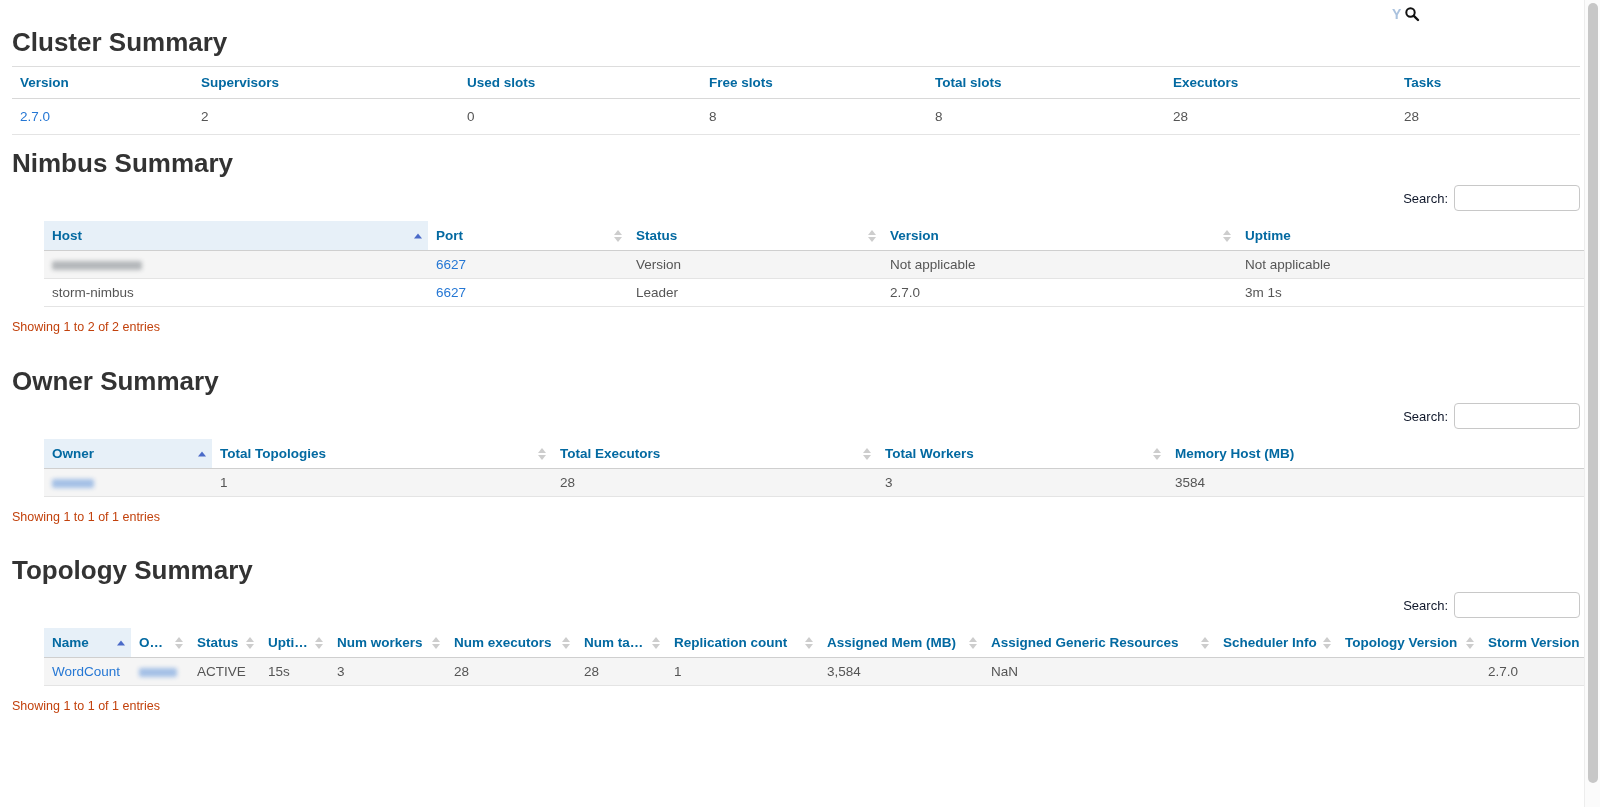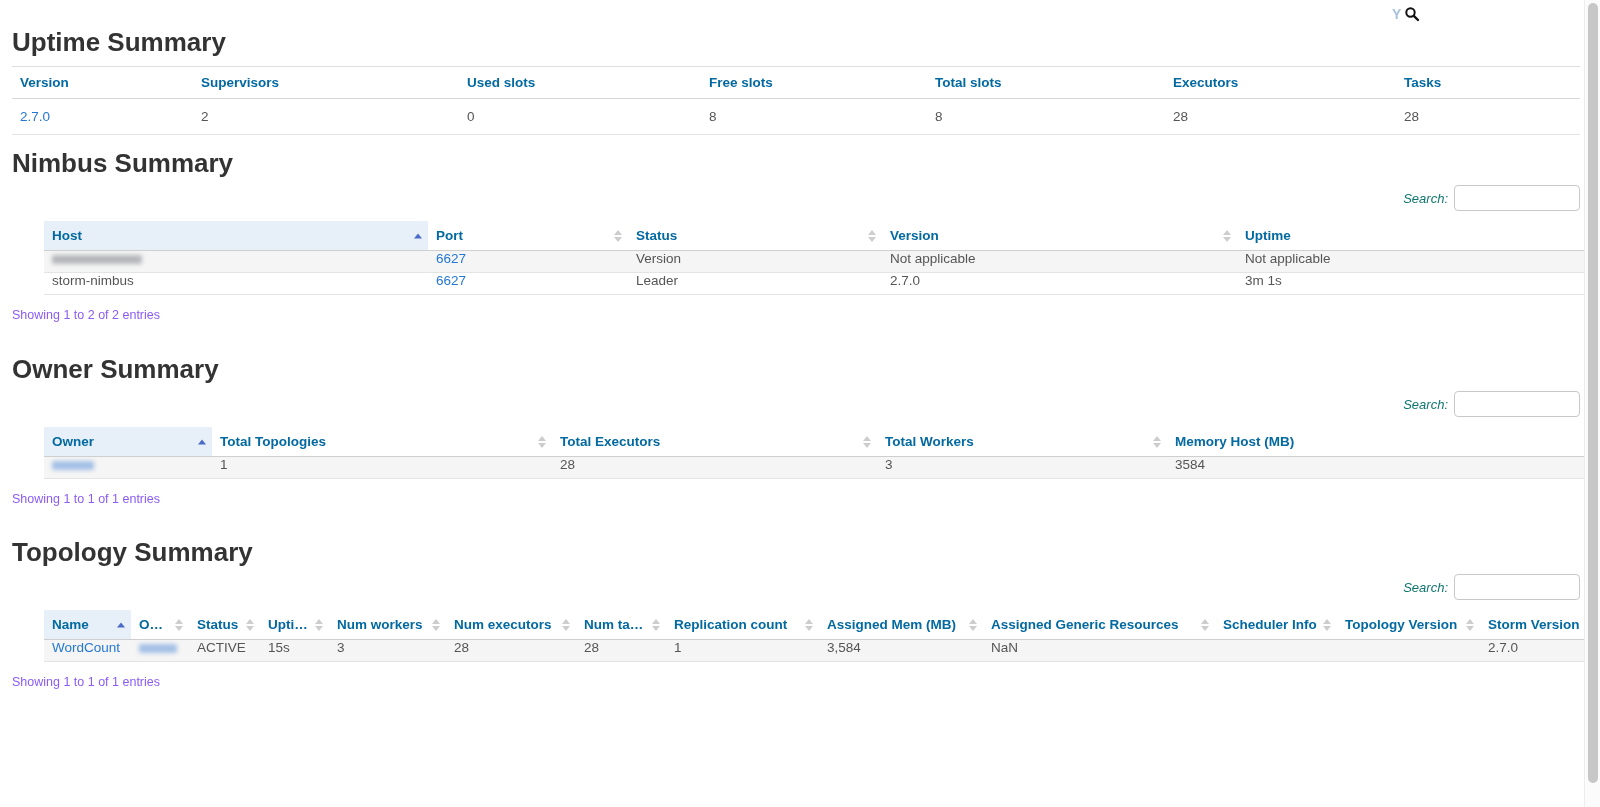--- a/index.html
+++ b/index.html
@@ -32,47 +32,47 @@
   table.grid th, table.grid td {
     text-align: left; font-size: 13.5px; padding: 8px; overflow: hidden;
     white-space: nowrap; text-overflow: ellipsis;
   }
   table.grid th { color: #0369a1; font-weight: bold; border-bottom: 1px solid #d8d8d8; }
   table.grid td { color: #555; border-bottom: 1px solid #e4e4e4; }
   table.cluster { border-top: 1px solid #dddddd; }
   table.cluster td { padding-top: 10px; padding-bottom: 10px; }
   table.dt { margin-top: 10px; margin-left: 32px; }
   table.dt th { position: relative; padding-right: 20px; padding-top: 7px; padding-bottom: 7px; border-bottom: 1px solid #cfcfcf; }
-  table.dt td { padding-top: 0; padding-bottom: 6px; }
+  table.dt td { padding-top: 6px; padding-bottom: 6px; }
   table.dt tbody tr.odd { background: #f5f5f5; }
   th.sorted { background: #e7f0f8; }
 
   a.lnk { color: #2577d4; text-decoration: none; }
 
   
   .sort-icons {
     position: absolute; right: 6px; top: 50%; transform: translateY(-50%);
     display: flex; flex-direction: column; align-items: center; gap: 2px;
   }
   .tri-up { width: 0; height: 0; border-left: 4px solid transparent; border-right: 4px solid transparent; border-bottom: 5px solid #cdcdcd; }
   .tri-down { width: 0; height: 0; border-left: 4px solid transparent; border-right: 4px solid transparent; border-top: 5px solid #cdcdcd; }
   .sort-icons.active .tri-up { border-bottom-color: #4a6ac8; }
 
   
   .search-row {
     display: flex; justify-content: flex-end; align-items: center;
     gap: 6px; margin-top: 6px; height: 26px;
   }
-  .search-row label { color: #0f766e; font-size: 13px; font-style: italic; }
+  .search-row label { color: #0f172a; font-size: 13px; }
   .search-row input {
     width: 126px; height: 26px; border: 1px solid #c8c8c8; border-radius: 4px;
     padding: 2px 6px; font-size: 13px; outline: none; background: #fff;
   }
 
-  .table-footer { color: #8b5cf6; font-size: 12.5px; margin-top: 13px; }
+  .table-footer { color: #c2410c; font-size: 12.5px; margin-top: 13px; }
 
   
   .redact { display: inline-block; height: 9px; border-radius: 2px; filter: blur(2px); vertical-align: middle; }
   .redact-gray { width: 90px; background: #b4b7ba; }
   .redact-blue { width: 42px; background: #a4c0e6; }
   .redact-blue-sm { width: 38px; background: #a4c0e6; }
 
   
   .scrollbar-track {
     position: absolute; right: 0; top: 0; width: 16px; height: 807px;
@@ -92,21 +92,21 @@
     <svg width="16" height="16" viewBox="0 0 16 16">
       <circle cx="6.5" cy="6.5" r="4.2" fill="none" stroke="#111" stroke-width="2"></circle>
       <line x1="9.8" y1="9.8" x2="14" y2="14" stroke="#111" stroke-width="2.4" stroke-linecap="round"></line>
     </svg>
   </span>
 </div>
 
 <div class="content">
 
 
-  <h2 class="section-heading">Uptime Summary</h2>
+  <h2 class="section-heading">Cluster Summary</h2>
   <table class="grid cluster">
     <colgroup>
       <col style="width:181px">
         <col style="width:266px">
         <col style="width:242px">
         <col style="width:226px">
       <col style="width:238px">
         <col style="width:231px">
         <col style="width:184px">
     </colgroup>

